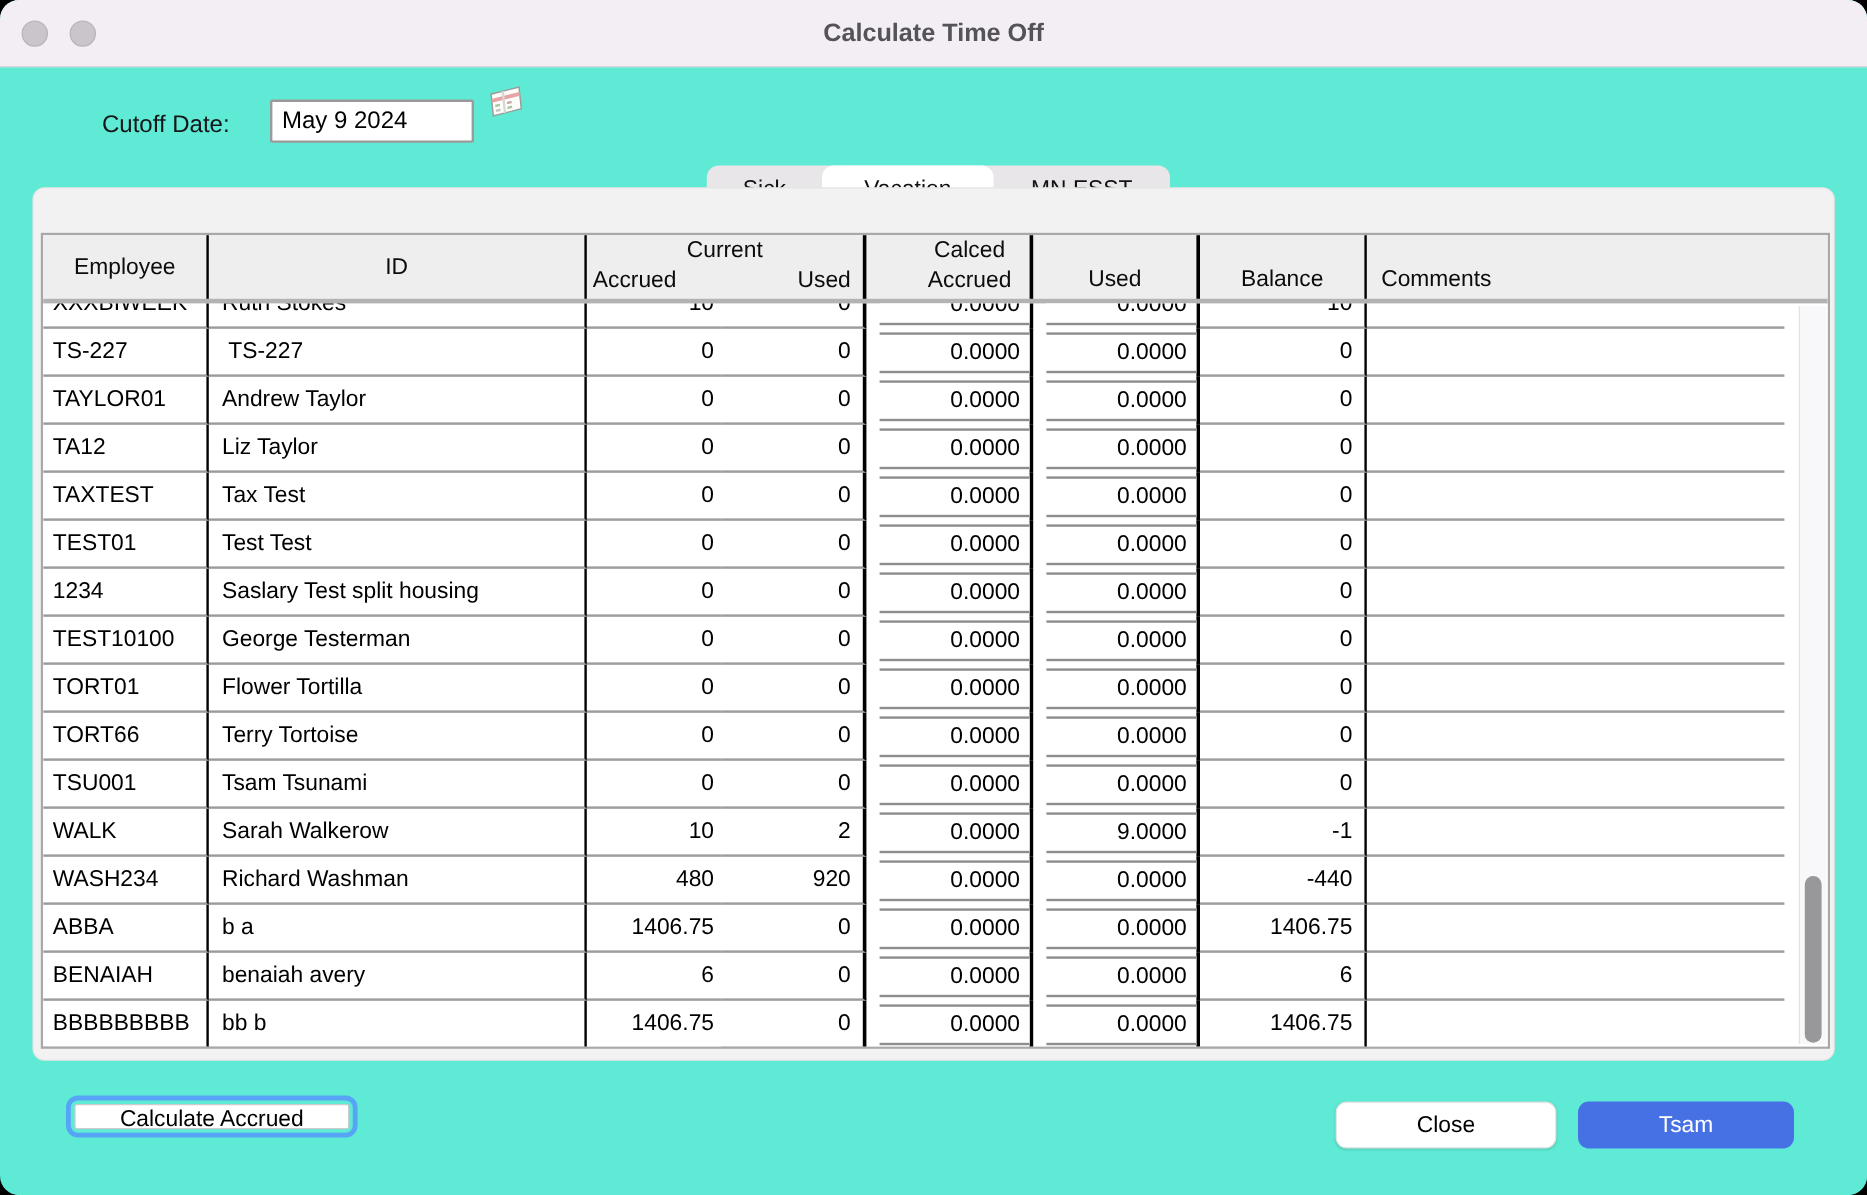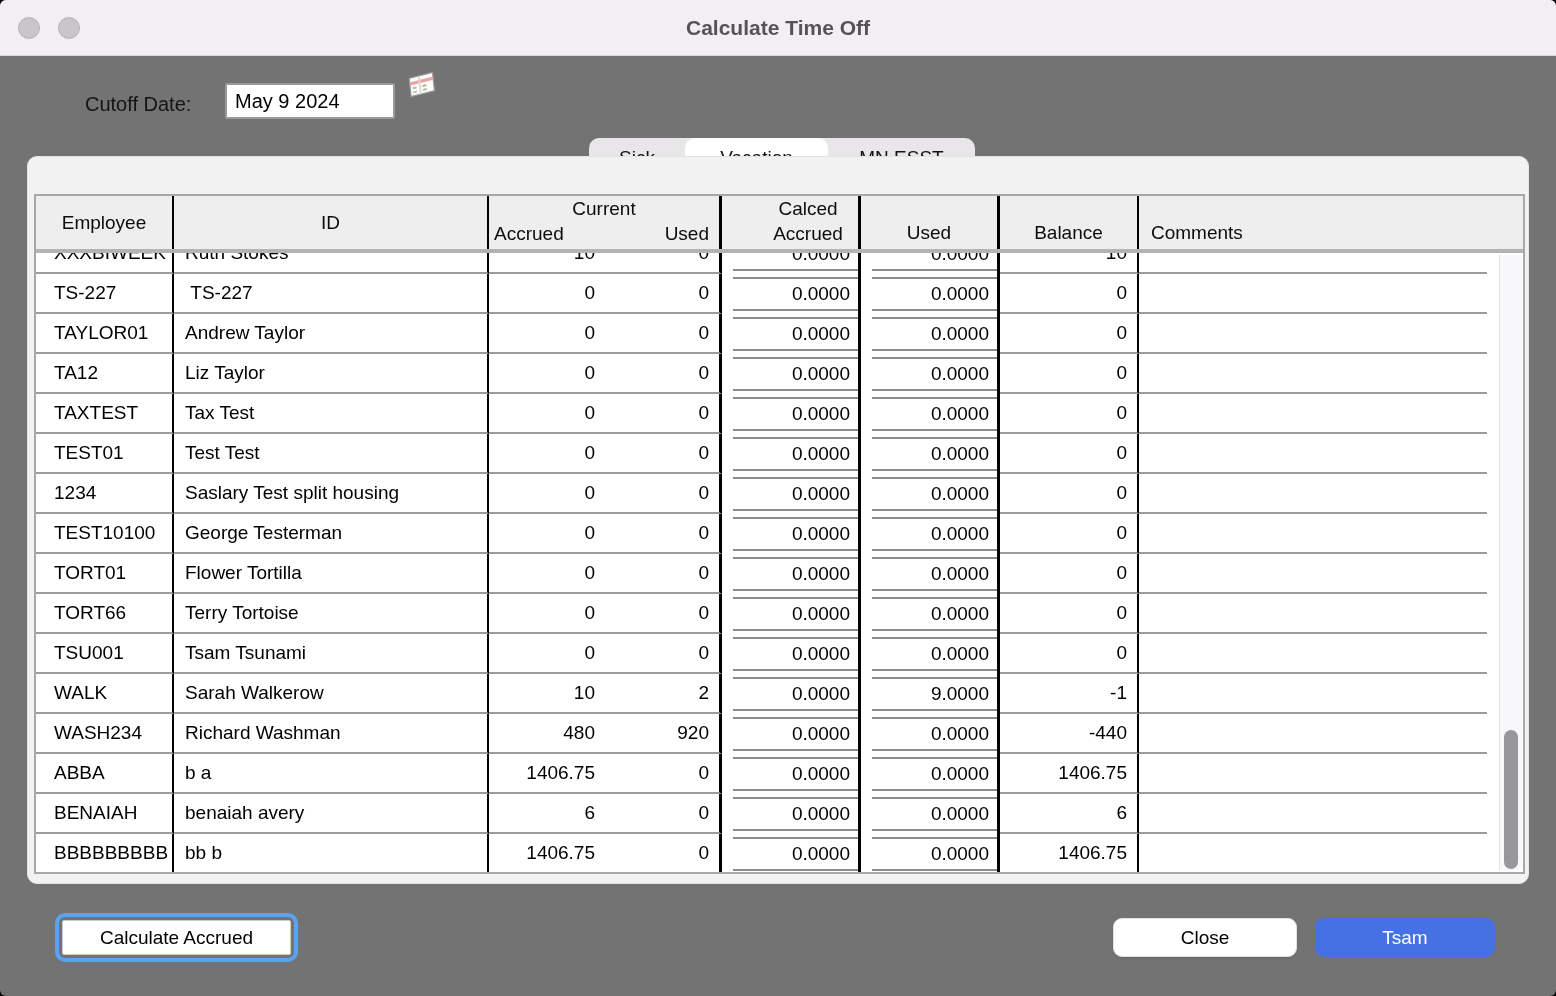--- a/index.html
+++ b/index.html
@@ -2,22 +2,22 @@
 <html><head>
 <meta charset="utf-8">
 <style>
   html,body{margin:0;padding:0;}
   body{
     width:1556px;height:996px;background:#000;overflow:hidden;
     font-family:"Liberation Sans","DejaVu Sans",sans-serif;
     -webkit-font-smoothing:antialiased;
   }
   .window{
-    position:absolute;inset:0;border-radius:6px;overflow:hidden;
-    background:#737373;
+    position:absolute;inset:0;border-radius:16px;overflow:hidden;
+    background:#5eead4;
   }
   
   .titlebar{
     position:absolute;left:0;top:0;right:0;height:55px;
     background:#f2eef3;border-bottom:1px solid #d9d5da;
   }
   .tl-btn{
     position:absolute;top:17px;width:22px;height:22px;border-radius:50%;
     background:#c9c5ca;border:1px solid #b8b3b9;box-sizing:border-box;
   }
@@ -76,21 +76,21 @@
   .two-line{flex-direction:column;justify-content:space-between;padding:2px 0 4px 0;margin-left:36px;}
   .gbody{height:619px;overflow:hidden;position:relative;background:#fff;}
   .trow{
     display:grid;height:40px;box-sizing:border-box;
     grid-template-columns:138px 315px 112px 121px 139px 139px 139px 348px;
     font-size:19px;color:#000;width:1465px;
   }
   .gbody .trow:first-child{margin-top:-19px;}
   .tc{box-sizing:border-box;display:flex;align-items:center;border-bottom:2px solid #9b9b9b;}
   .tc.num{justify-content:flex-end;}
-  .c-id{padding-left:18px;}
+  .c-id{padding-left:8px;}
   .c-emp{padding-left:11px;}
   .c-acc{padding-right:6px;}
   .c-used{padding-right:10px;}
   .c-bal{padding-right:10px;}
   .c-field{border-bottom:none;padding:0;position:relative;margin-left:11px;}
   .fieldbox{
     position:absolute;left:0;right:0;top:3px;bottom:3px;
     border-top:2px solid #8d8d8d;border-bottom:2px solid #8d8d8d;background:#fff;
     display:flex;align-items:center;justify-content:flex-end;padding-right:8px;box-sizing:border-box;
   }
@@ -99,21 +99,21 @@
   .scroll-track{
     position:absolute;top:59px;right:1px;width:23px;height:615px;
     background:#f8f7f9;border-left:1px solid #e3e2e4;box-sizing:border-box;
   }
   .scroll-thumb{
     position:absolute;left:4px;width:14px;border-radius:7px;background:#98979a;
     top:475px;height:139px;cursor:pointer;
   }
   
   .focus-ring{
-    position:absolute;left:55px;top:913px;width:243px;height:49px;box-sizing:border-box;
+    position:absolute;left:55px;top:913px;width:243px;height:35px;box-sizing:border-box;
     border:4px solid #57a3f5;border-radius:10px;padding:3px;background:transparent;
   }
   .btn{
     font-family:"Liberation Sans",sans-serif;font-size:19px;cursor:pointer;
   }
   .calc-btn{
     width:100%;height:100%;background:#fff;border:1px solid #cccccc;border-radius:2px;color:#000;
   }
   .close-btn{
     position:absolute;left:1113px;top:918px;width:184px;height:39px;

